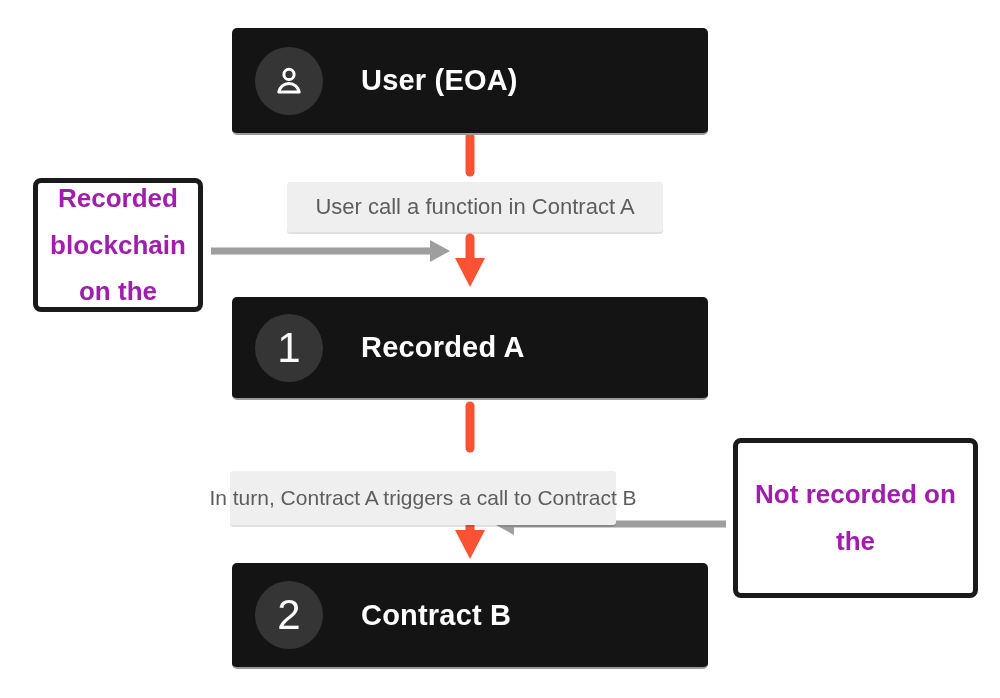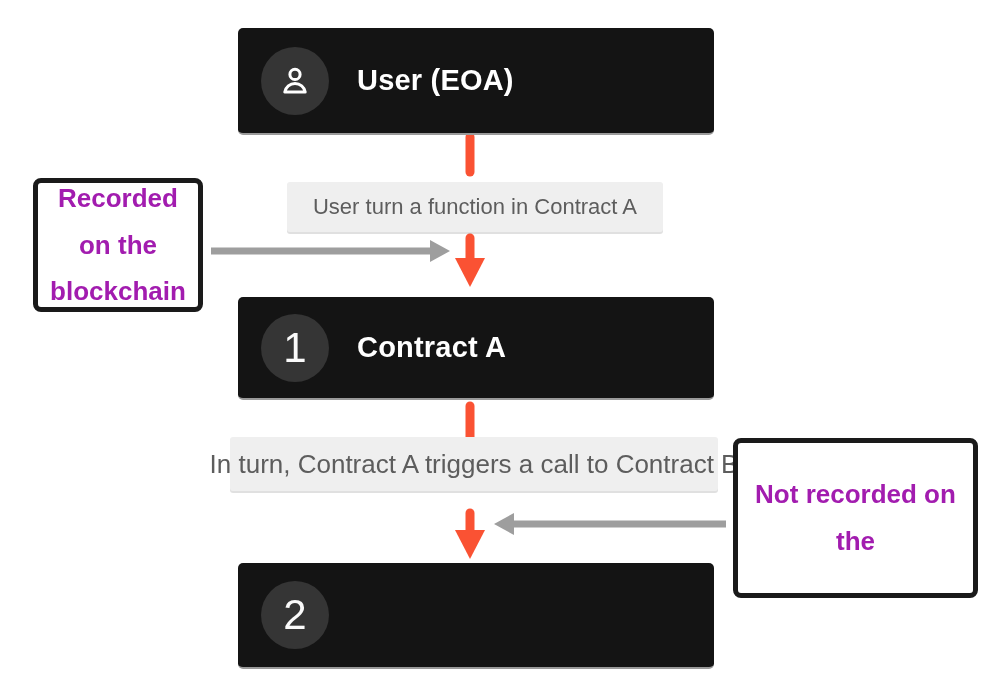--- a/index.html
+++ b/index.html
@@ -4,38 +4,38 @@
 <style>
   html,body{margin:0;padding:0;background:#ffffff;}
   .canvas{
     position:relative;width:1000px;height:698px;background:#ffffff;
     font-family:"Liberation Sans","DejaVu Sans",sans-serif;overflow:hidden;
   }
   .arrows{position:absolute;left:0;top:0;width:1000px;height:698px;pointer-events:none;}
   .card{
     position:absolute;left:232px;width:476px;box-sizing:border-box;
     background:#141414;border-radius:5px;border-bottom:2px solid #9a9a9a;
-    display:flex;align-items:center;gap:28px;padding-left:23px;margin-left:6px;
+    display:flex;align-items:center;gap:38px;padding-left:23px;
   }
   .card.user{top:28px;height:107px;}
   .card.contract-a{top:297px;height:103px;}
   .card.contract-b{top:563px;height:106px;}
   .badge{
     width:68px;height:68px;border-radius:50%;background:#353535;flex:0 0 auto;
     display:flex;align-items:center;justify-content:center;
     color:#fafafa;font-size:42px;font-weight:400;
   }
   .card-title{color:#ffffff;font-size:29px;font-weight:700;letter-spacing:.2px;}
   .chip{
     position:absolute;box-sizing:border-box;background:#efefef;border-radius:3px;
     display:flex;align-items:center;justify-content:center;white-space:nowrap;
     color:#5d5d5d;box-shadow:0 2px 0 rgba(0,0,0,.12);
   }
   .chip.one{left:287px;top:182px;width:376px;height:50px;font-size:22px;}
-  .chip.two{left:230px;top:437px;width:488px;height:54px;font-size:26px;}
+  .chip.two{left:230px;top:471px;width:386px;height:54px;font-size:21px;}
   .note{
     position:absolute;box-sizing:border-box;background:#ffffff;
     border:5px solid #1a1a1a;border-radius:8px;padding:0 10px;
     display:flex;align-items:center;justify-content:center;text-align:center;
     color:#a21caf;font-weight:700;font-size:26px;line-height:1.8;
   }
   .note.left{left:33px;top:178px;width:170px;height:134px;}
   .note.right{left:733px;top:438px;width:245px;height:160px;}
   .note .ln{display:block;}
 </style>
@@ -72,40 +72,41 @@
   <div class="card user">
     <div class="badge">
       <svg width="36" height="36" viewBox="0 0 24 24" fill="none">
         <circle cx="12" cy="7.6" r="3.4" stroke="#ffffff" stroke-width="2"></circle>
         <path d="M5.2 19.4h13.6a6.9 6.9 0 0 0-13.6 0Z" stroke="#ffffff" stroke-width="2" stroke-linejoin="round"></path>
       </svg>
     </div>
     <div class="card-title">User (EOA)</div>
   </div>
 
-  <div class="chip one">User turn a function in Contract A</div>
+  <div class="chip one">User call a function in Contract A</div>
 
   <div class="note left">
     <div>
       <span class="ln">Recorded</span>
+      <span class="ln">blockchain</span>
       <span class="ln">on the</span>
-      <span class="ln">blockchain</span>
     </div>
   </div>
 
   <div class="card contract-a">
     <div class="badge">1</div>
-    <div class="card-title">Contract A</div>
+    <div class="card-title">Recorded A</div>
   </div>
 
   <div class="chip two">In turn, Contract A triggers a call to Contract B</div>
 
   <div class="note right">
     <div>
       <span class="ln">Not recorded on the</span>
     </div>
   </div>
 
   <div class="card contract-b">
     <div class="badge">2</div>
+    <div class="card-title">Contract B</div>
   </div>
 
 </div>
 
 </body></html>

